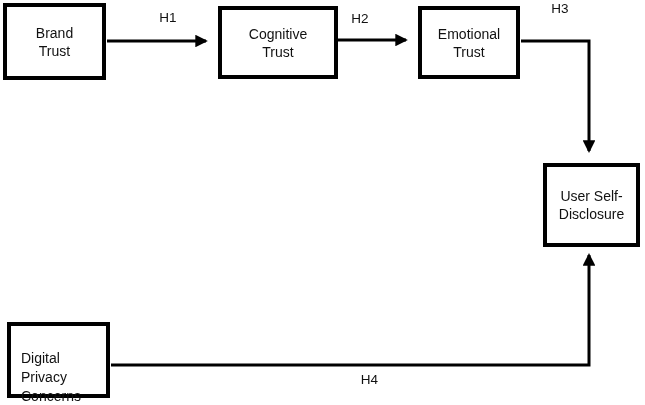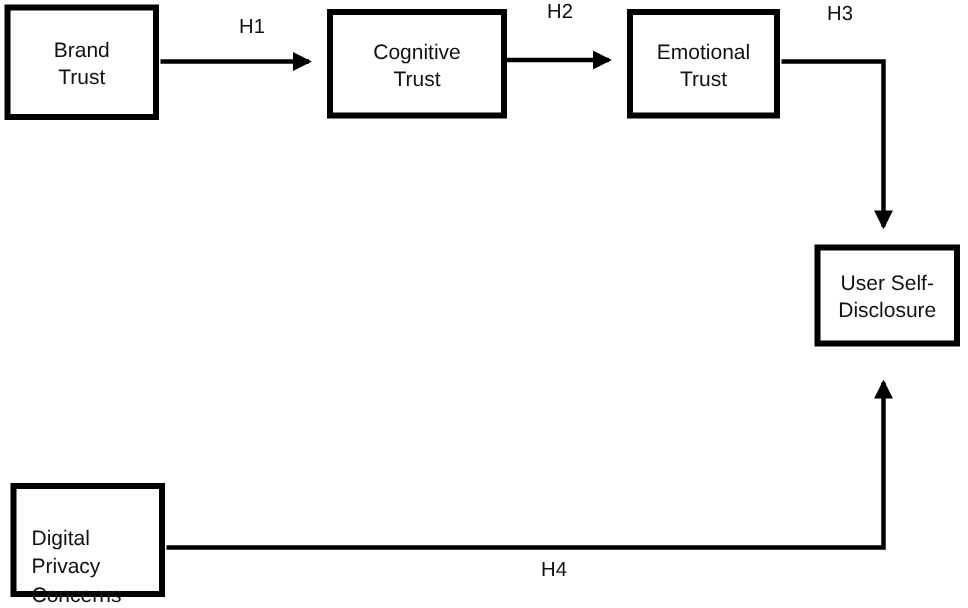--- a/index.html
+++ b/index.html
@@ -35,41 +35,41 @@
   .node-label {
     font-size: 14px;
     line-height: 18px;
     font-weight: 400;
     text-align: center;
     white-space: pre-line;
   }
   .node-brand-trust        { left: 3px;   top: 3px;   width: 103px; height: 77px; }
   .node-cognitive-trust    { left: 218px; top: 6px;   width: 120px; height: 73px; }
   .node-emotional-trust    { left: 418px; top: 6px;   width: 102px; height: 73px; }
-  .node-user-self-disclosure { left: 543px; top: 163px; width: 97px; height: 68px; }
+  .node-user-self-disclosure { left: 543px; top: 163px; width: 97px; height: 84px; }
   .node-digital-privacy-concerns {
     left: 7px; top: 322px; width: 103px; height: 76px;
     justify-content: flex-start;
     padding-left: 10px;
   }
   .node-digital-privacy-concerns .node-label {
     text-align: left;
     line-height: 19px;
     margin-top: 35px;
   }
   .edge-label {
     position: absolute;
     width: 44px;
     text-align: center;
     font-size: 13.5px;
     font-weight: 400;
     white-space: nowrap;
   }
   .edge-label-h1 { left: 146px; top: 10px; }
-  .edge-label-h2 { left: 338px; top: 0; text-align: right; }
+  .edge-label-h2 { left: 338px; top: 11px; }
   .edge-label-h3 { left: 538px; top: 1px; }
   .edge-label-h4 { left: 334px; top: 372px; text-align: right; }
 </style>
 </head>
 <body>
 
 <div id="canvas">
 
   <svg id="edges-svg" viewBox="0 0 645 405" xmlns="http://www.w3.org/2000/svg" aria-hidden="true">
     <defs>

